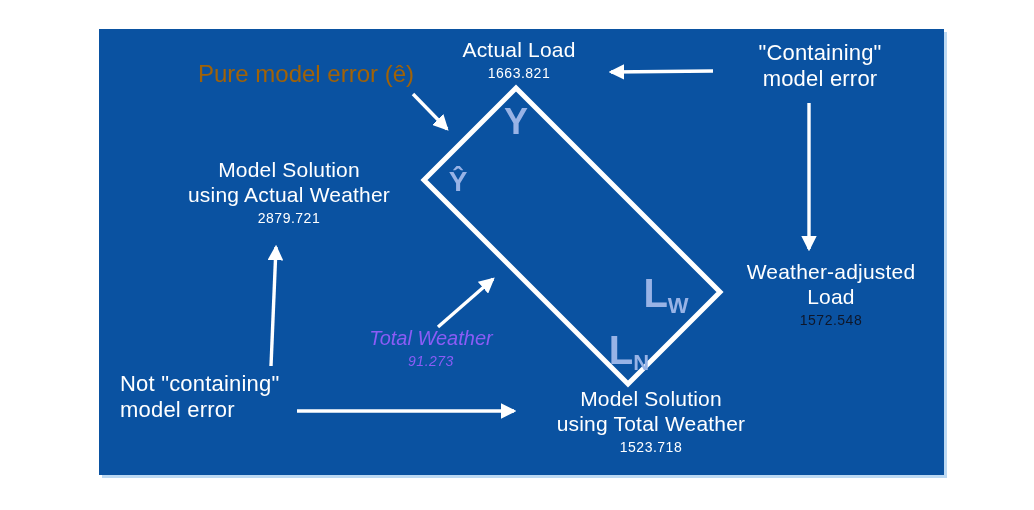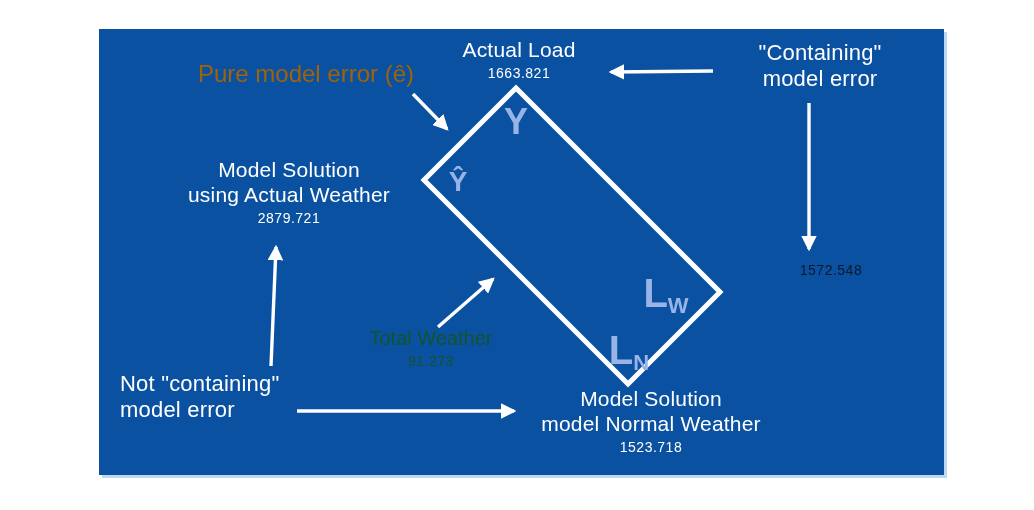--- a/index.html
+++ b/index.html
@@ -30,21 +30,21 @@
     text-align: center;
     line-height: 1.18;
     white-space: nowrap;
     color: #ffffff;
   }
   .txt.leftalign { transform: none; text-align: left; }
   .lbl   { font-size: 21px; font-weight: 400; letter-spacing: 0.2px; text-align: center; }
   .lbl22 { font-size: 22px; font-weight: 400; letter-spacing: 0.2px; }
   .num   { font-size: 14px; font-weight: 400; margin-top: 2px; letter-spacing: 0.5px; }
   .orange { color: #a16207; font-size: 24px; font-weight: 400; }
-  .peri   { color: #14532d; }
+  .peri   { color: #8b5cf6; font-style: italic; }
   .yellow { color: #0f172a; }
   .vertex {
     position: absolute;
     transform: translateX(-50%);
     color: #98B3E6;
     font-weight: 700;
     line-height: 1;
     white-space: nowrap;
   }
   .v36 { font-size: 36px; }
@@ -95,36 +95,38 @@
     <div class="lbl22">model error</div>
   </div>
 
   <div class="txt" style="left:289px; top:158px;">
     <div class="lbl">Model Solution</div>
     <div class="lbl">using Actual Weather</div>
     <div class="num">2879.721</div>
   </div>
 
   <div class="txt" style="left:831px; top:260px;">
+    <div class="lbl">Weather-adjusted</div>
+    <div class="lbl">Load</div>
     <div class="num yellow">1572.548</div>
   </div>
 
   <div class="txt peri" style="left:431px; top:327px; font-size:20px;">
     <div>Total Weather</div>
     <div class="num">91.273</div>
   </div>
 
   <div class="txt leftalign" style="left:120px; top:371px;">
     <div class="lbl22">Not "containing"</div>
     <div class="lbl22">model error</div>
   </div>
 
   <div class="txt" style="left:651px; top:387px;">
     <div class="lbl">Model Solution</div>
-    <div class="lbl">model Normal Weather</div>
+    <div class="lbl">using Total Weather</div>
     <div class="num">1523.718</div>
   </div>
 
   <div class="vertex v36" style="left:516px; top:104px;">
     <span>Y</span>
   </div>
 
   <div class="vertex v28" style="left:458px; top:168px;">
     <span>Ŷ</span>
   </div>

